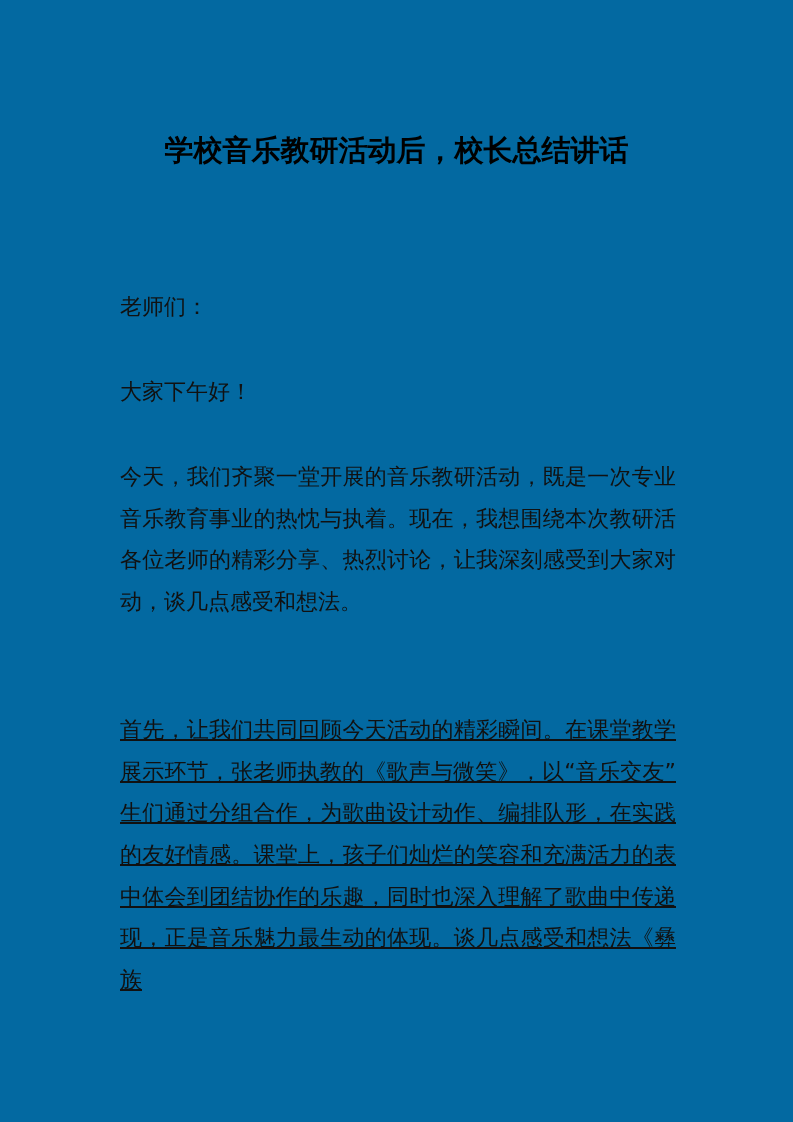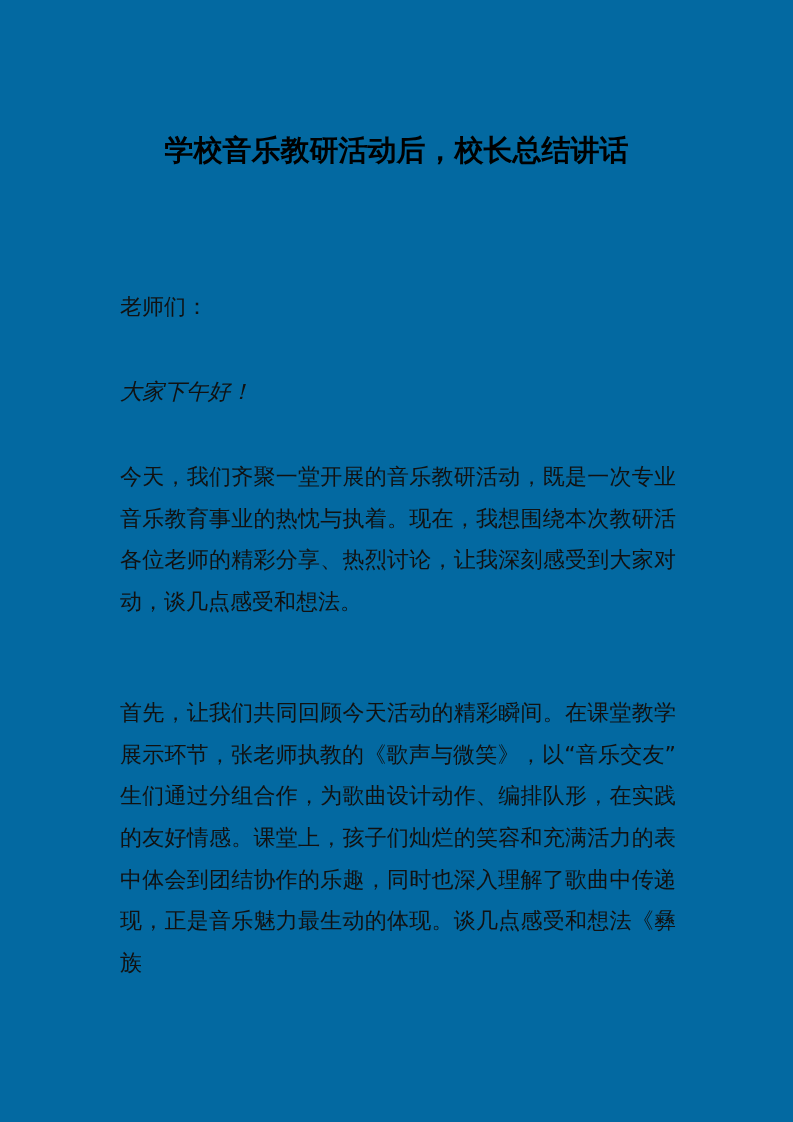--- a/index.html
+++ b/index.html
@@ -39,23 +39,23 @@
       left: 120px;
       width: 556px;
       font-size: 22px;
       line-height: 41.7px;
       color: #111111;
       text-align: justify;
       text-justify: inter-character;
       word-break: break-all;
     }
     .greeting { top: 286px; }
-    .hello { top: 371px; font-style: italic; }
+    .hello { top: 371px; }
     .para1 { top: 456px; }
-    .para2 { top: 692px; }
+    .para2 { top: 709px; text-decoration: underline; }
     .line {
       display: block;
       white-space: nowrap;
       height: 41.7px;
       overflow: visible;
     }
     .line.justify {
       text-align-last: justify;
       text-align: justify;
       white-space: normal;

